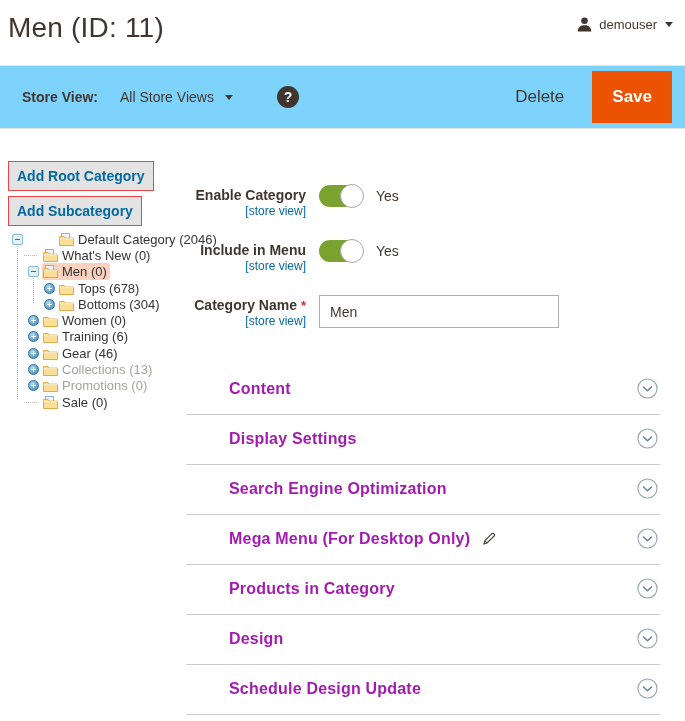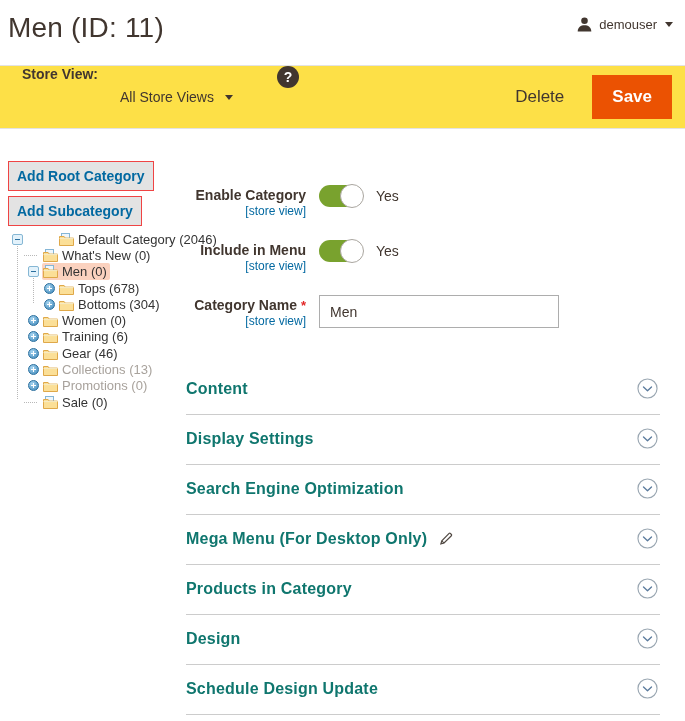--- a/index.html
+++ b/index.html
@@ -22,41 +22,41 @@
   .user-menu { display: flex; align-items: center; gap: 6px; margin-top: 4px; cursor: pointer; }
   .user-menu .uname { font-size: 13px; color: #41362f; }
   .caret-down {
     width: 0; height: 0; display: inline-block;
     border-left: 4px solid transparent; border-right: 4px solid transparent;
     border-top: 5px solid #41362f; margin-left: 2px;
   }
   
   .toolbar {
     height: 63px;
-    background: #fde047;
+    background: #7dd3fc;
     border-bottom: 1px solid #e3e3e3;
-    display: flex; 
+    display: flex; align-items: center;
     padding: 0 13px 0 22px;
   }
   .sv-label { font-size: 14px; font-weight: 700; margin-right: 22px; }
   .sv-select { display: flex; align-items: center; gap: 9px; background: none; border: none;
     font-family: inherit; font-size: 14px; color: #41362f; cursor: pointer; }
   .help-btn {
     width: 22px; height: 22px; border-radius: 50%;
     background: #41362f; color: #fff; border: none;
     font-size: 14px; font-weight: 700; line-height: 22px; text-align: center;
     margin-left: 44px; cursor: pointer; font-family: inherit;
   }
   .toolbar-actions { margin-left: auto; display: flex; align-items: center; gap: 28px; }
   .delete-btn { background: none; border: none; font-family: Liberation Sans, sans-serif; font-size: 17px;
     color: #41362f; cursor: pointer; font-weight: 400; }
   .save-btn {
     background: #eb5202; color: #fff; border: 1px solid #eb5202;
     font-family: inherit; font-size: 17px; font-weight: 600;
-    height: 44px; padding: 0 19px; cursor: pointer;
+    height: 52px; padding: 0 19px; cursor: pointer;
   }
   
   .content { display: flex; padding: 32px 25px 0 8px; }
   .sidebar { width: 178px; flex: none; }
   .main { flex: 1; padding-top: 24px; }
   
   .side-btn {
     display: block; background: #e3e3e3; border: 1px solid #ef4444;
     color: #0369a1; font-family: inherit; font-size: 14px; font-weight: 600;
     padding: 6px 8px; margin-bottom: 5px; cursor: pointer; text-align: center;
@@ -100,21 +100,21 @@
     position: relative; cursor: pointer; flex: none; }
   .toggle .knob { position: absolute; top: -1px; right: -1px; width: 24px; height: 24px;
     border-radius: 50%; background: #fff; border: 1px solid #aaa6a0; }
   .toggle-value { font-size: 14px; color: #41362f; margin-left: 13px; }
   .text-input { width: 240px; height: 33px; border: 1px solid #adadad; background: #fff;
     font-family: inherit; font-size: 14px; color: #41362f; padding: 0 10px; }
   
   .sections { margin-top: 37px; }
   .section { display: flex; align-items: center; padding: 13px 2px 15px 0;
     border-bottom: 1px solid #ccc; cursor: pointer; }
-  .section-title { font-size: 16px; font-weight: 600; color: #0f766e; letter-spacing: .2px; }
+  .section-title { font-size: 16px; font-weight: 600; color: #a21caf; letter-spacing: .2px; margin-left: 43px; }
   .pencil-icon { display: none; margin-left: 12px; }
   .pencil-icon.editable { display: inline-flex; }
   .chevron-btn { margin-left: auto; display: inline-flex; }
 </style>
 </head>
 <body>
 
 <header class="page-header">
   <h1 class="page-title">Men (ID: 11)</h1>
   <div class="user-menu">

